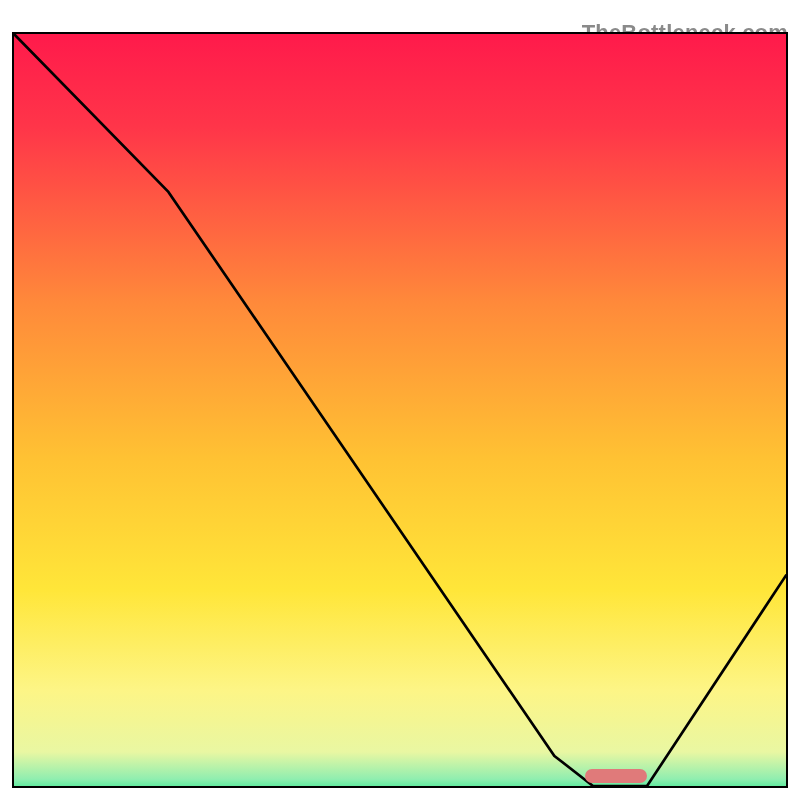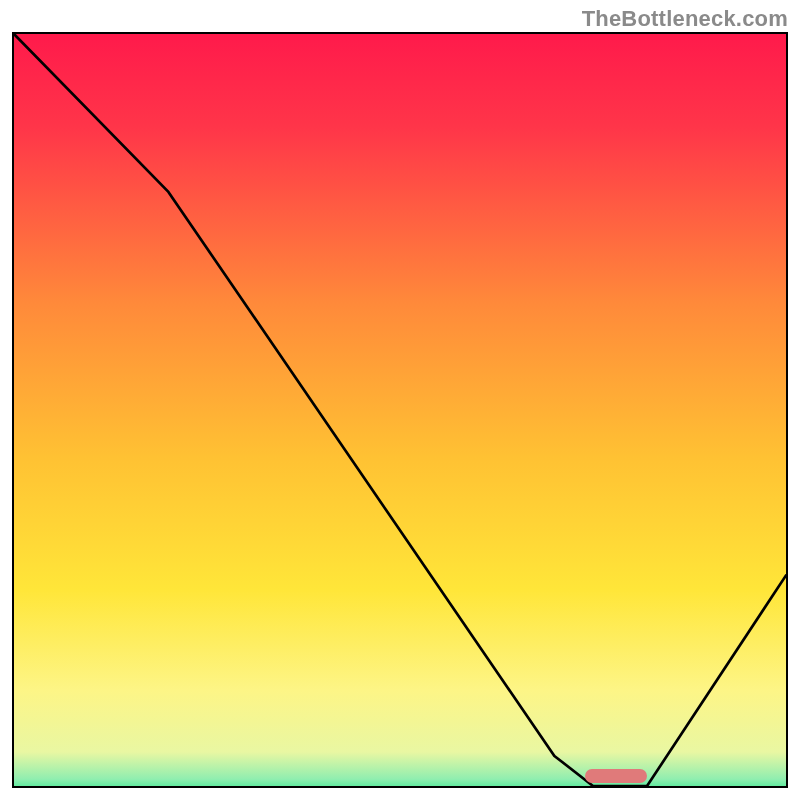--- a/index.html
+++ b/index.html
@@ -24,21 +24,21 @@
     border: 2px solid #000;
     box-sizing: border-box;
     overflow: hidden;
   }
   .gradient-bg {
     position: absolute;
     inset: 0;
   }
   .watermark {
     position: absolute;
-    top: 6px;
+    top: 20px;
     right: 12px;
     font-family: Arial, Helvetica, sans-serif;
     font-size: 22px;
     font-weight: bold;
     color: #8a8a8a;
     letter-spacing: 0.2px;
   }
   svg.curve {
     position: absolute;
     inset: 0;

